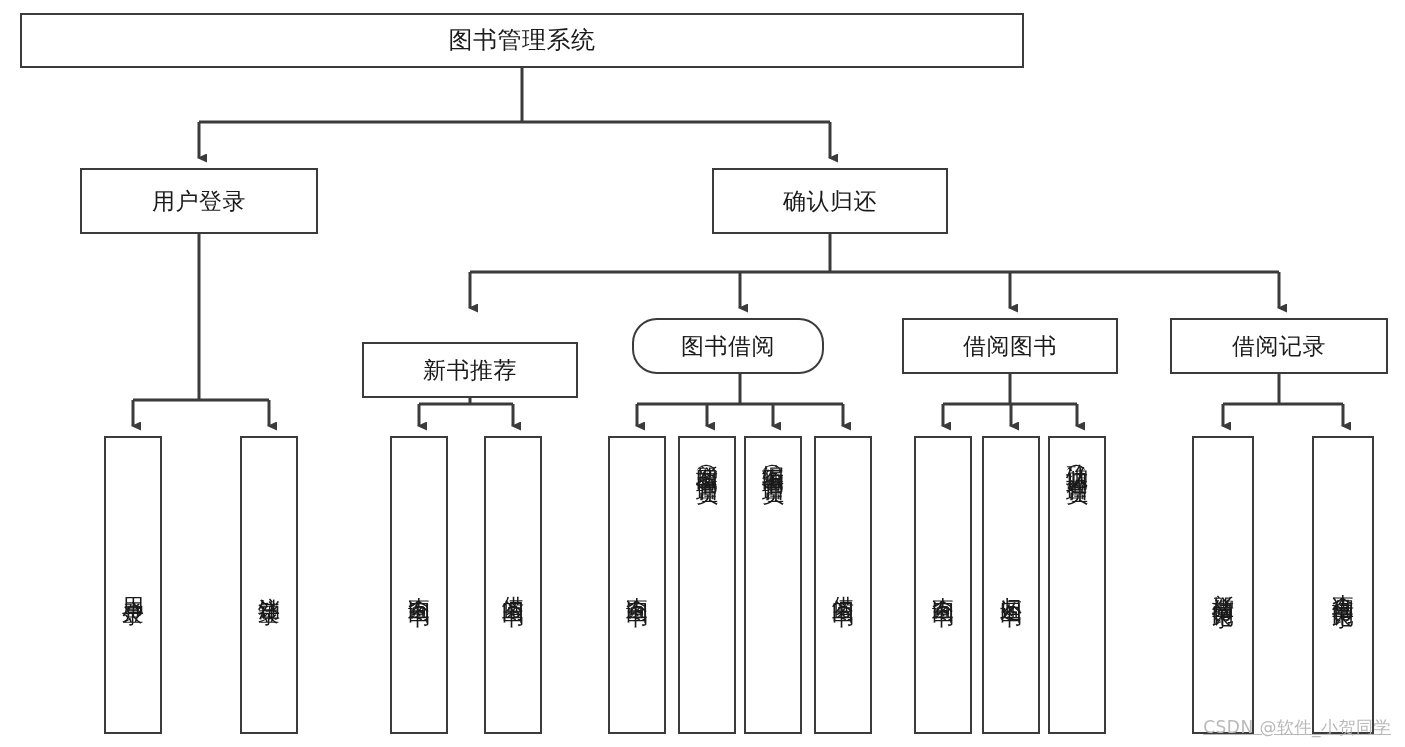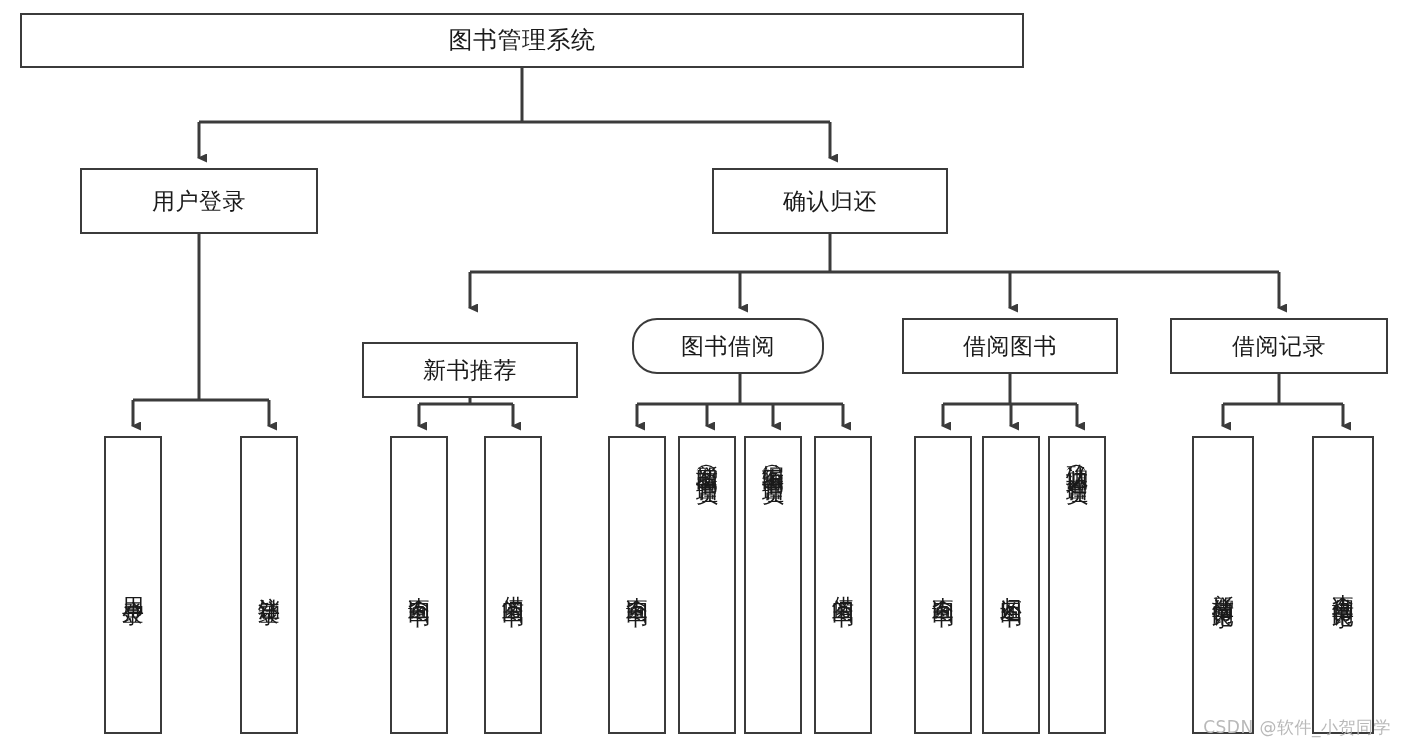--- a/index.html
+++ b/index.html
@@ -69,20 +69,21 @@
     padding-top: 0;
   }
   .watermark {
     position: absolute;
     right: 14px;
     bottom: 8px;
     font-size: 17px;
     color: #b9b9b9;
     letter-spacing: 0.5px;
     white-space: nowrap;
+    text-decoration: underline;
   }
 </style>
 </head>
 <body>
 
 <div id="canvas">
 
   <svg id="wires" viewBox="0 0 1405 747">
     <defs>
       <marker id="arrow" markerWidth="10" markerHeight="10" refX="4.5" refY="8" orient="auto" markerUnits="userSpaceOnUse">

